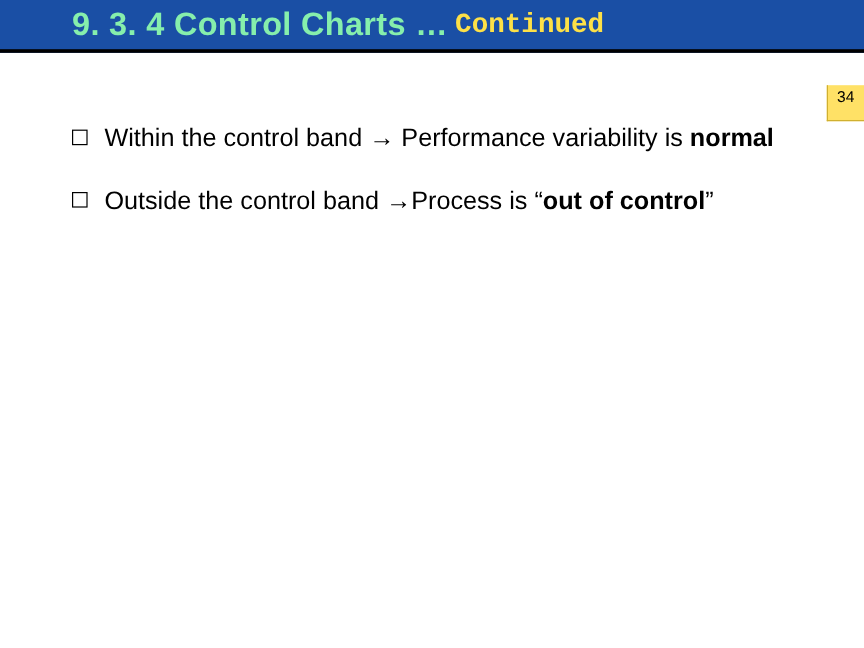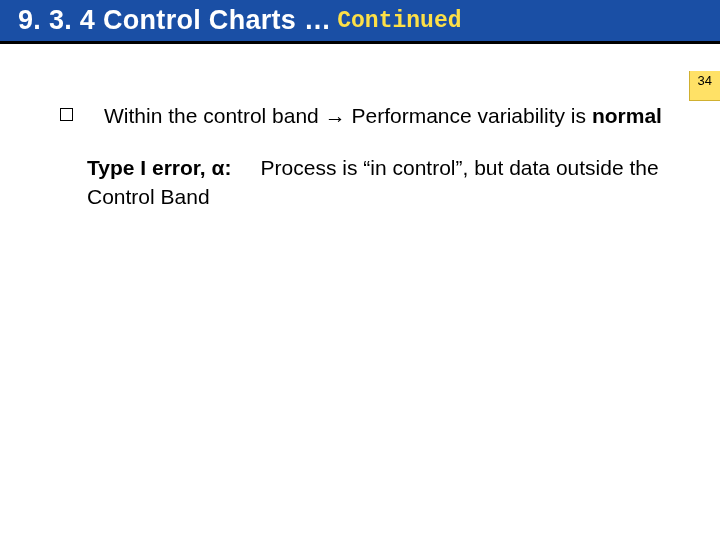--- a/index.html
+++ b/index.html
@@ -1,24 +1,24 @@
 <!DOCTYPE html>
 <html><head>
 <meta charset="utf-8">
 <style>
   * { margin:0; padding:0; box-sizing:border-box; }
   html,body { width:720px; height:540px; font-family:Arial,Helvetica,sans-serif; background:#fff; overflow:hidden; }
   .slide { width:720px; height:540px; position:relative; background:#fff; }
   .hdr-top { width:100%; height:24px; background:#1a4fa5; color:#fff; text-align:center; font-style:italic; font-weight:bold; font-size:13px; line-height:24px; letter-spacing:0.2px; }
   .hdr-title { width:100%; height:44px; background:#1a4fa5; color:#fff; display:flex; align-items:center; padding-left:18px; border-bottom:3px solid #000; }
-  .title-main { font-family:"Arial Narrow",Arial,sans-serif; font-weight:bold; font-size:27px; letter-spacing:0.3px; color:#ffffff; }
+  .title-main { font-family:"Arial Narrow",Arial,sans-serif; font-weight:bold; font-size:27px; letter-spacing:0.3px; color:#86efac;margin-left:42px; }
   .title-sub { font-family:Liberation Mono, monospace; font-weight:bold; font-size:23px; margin-left:6px; color:#fde047; }
   .pagecorner { position:absolute; top:71px; right:0; background:#ffe166; color:#000; font-size:13px; font-weight:normal; padding:2px 8px 12px 8px; border-left:1px solid #d0b030; border-bottom:1px solid #d0b030; }
   .content { padding:58px 30px 0 60px; color:#000; font-size:21px; line-height:1.35; }
-  .row { display:flex; align-items:flex-start; margin-bottom:24px;gap:17px; }
+  .row { display:flex; align-items:flex-start; margin-bottom:24px; }
   .sq { display:inline-block; width:13px; height:13px; border:1.5px solid #000; margin-right:14px; margin-top:6px; flex:0 0 13px; }
   .txt { flex:1; }
   .arrow { font-family:"Arial"; }
   .bold { font-weight:bold; }
   .indent { margin-left:27px; margin-top:4px; margin-bottom:18px; max-width:582px; }
 </style>
 </head>
 <body>
 
 <div class="slide">
@@ -33,23 +33,24 @@
 
   <div class="content">
 
     <div class="row">
       <span class="sq"></span>
       <span class="txt">
         <span>Within the control band </span><span class="arrow">→</span><span> Performance variability is </span><span class="bold">normal</span>
       </span>
     </div>
 
+    <div class="row">
+      <span class="sq"></span>
+      <span class="txt">
+        <span>Outside the control band </span><span class="arrow">→</span><span>Process is </span><span>“</span><span class="bold">out of control</span><span>”</span>
+      </span>
+    </div>
 
 
-    <div class="indent">
-      <span class="bold">Type I error, α:</span>
-      &nbsp;&nbsp;&nbsp;
-      <span>Process is “in control”, but data outside the Control Band</span>
-    </div>
 
 
   </div>
 </div>
 
 </body></html>

